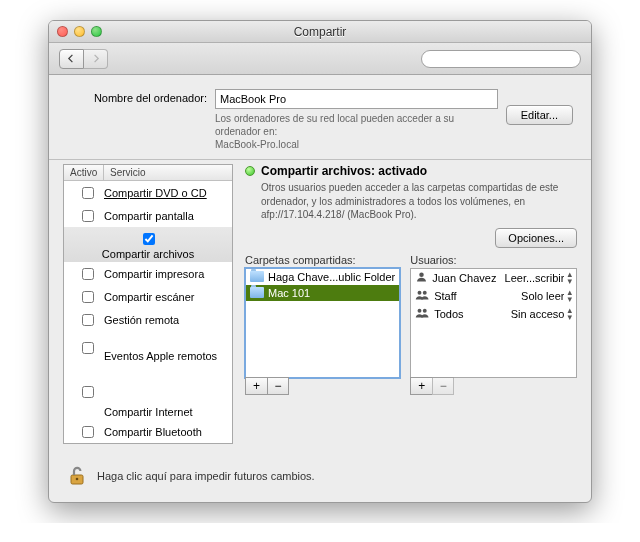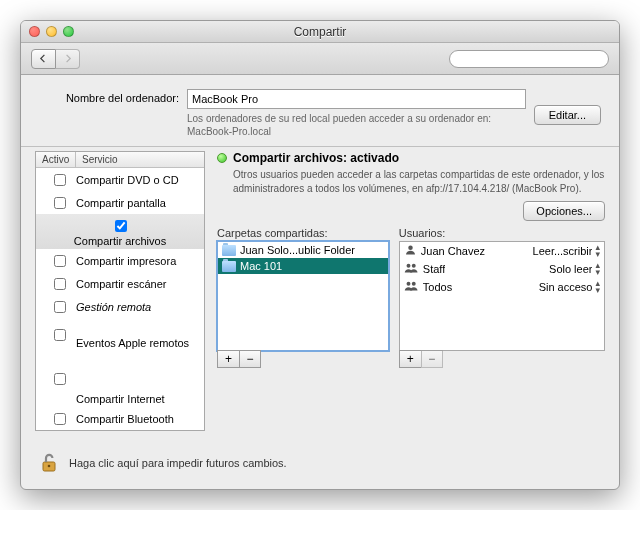--- a/index.html
+++ b/index.html
@@ -1,17 +1,17 @@
 <!DOCTYPE html>
 <html><head>
 <meta charset="utf-8">
 <style>
   * { box-sizing: border-box; }
   body { margin: 0; padding: 20px; background: #fff; font-family: "Lucida Grande", "Helvetica Neue", Arial, sans-serif; font-size: 11px; color: #000; }
-  .window { width: 600px; margin: 0 auto; border: 1px solid #9a9a9a; border-radius: 6px; background: #ededed; box-shadow: 0 8px 30px rgba(0,0,0,0.4); overflow: hidden; }
+  .window { width: 544px; margin: 0 auto; border: 1px solid #9a9a9a; border-radius: 6px; background: #ededed; box-shadow: 0 8px 30px rgba(0,0,0,0.4); overflow: hidden; }
   .titlebar { height: 22px; background: linear-gradient(#ebebeb,#d3d3d3); border-bottom: 1px solid #b0b0b0; display: flex; align-items: center; position: relative; }
   .traffic { display: flex; gap: 6px; margin-left: 8px; }
   .dot { width: 11px; height: 11px; border-radius: 50%; border: 0.5px solid rgba(0,0,0,0.25); }
   .dot.red { background: radial-gradient(circle at 35% 30%, #ff8b82, #ff5f57); }
   .dot.yellow { background: radial-gradient(circle at 35% 30%, #ffe08a, #ffbd2e); }
   .dot.green { background: radial-gradient(circle at 35% 30%, #8fe08a, #28c940); }
   .title { position: absolute; left:0; right:0; text-align: center; font-size: 12px; color:#333; text-shadow: 0 1px 0 #fff; pointer-events:none;}
   .toolbar { height: 32px; background: linear-gradient(#e8e8e8,#d5d5d5); border-bottom: 1px solid #a5a5a5; display: flex; align-items: center; padding: 0 10px; gap: 8px; }
   .segbtn { display:inline-flex; }
   .btn { height: 20px; background: linear-gradient(#fdfdfd,#e0e0e0); border: 1px solid #989898; border-radius: 4px; padding: 0 10px; font-size: 11px; display:inline-flex; align-items:center; justify-content:center; box-shadow: 0 1px 0 #fff inset; cursor:default; }
@@ -44,21 +44,21 @@
   .status-txt { font-weight:bold; font-size: 12px; }
   .status-desc { font-size: 10px; color:#555; line-height:1.35; margin: 3px 0 6px 16px; }
   .options-row { display:flex; justify-content:flex-end; margin-bottom:6px;}
   .two-lists { display:flex; gap: 10px; }
   .listcol { flex:1; display:flex; flex-direction:column; }
   .list-label { font-size:11px; color:#333; margin-bottom: 2px; }
   .listbox { border: 1px solid #a8a8a8; background:#fff; height: 110px; display:flex; flex-direction:column; }
   .listbox.hl { outline: 2px solid #79a9df; outline-offset: -1px;}
   .lb-body { flex:1; overflow:auto; }
   .lb-row { display:flex; align-items:center; padding: 2px 4px; font-size:11px; gap:4px; white-space:nowrap; overflow:hidden; text-overflow:ellipsis;}
-  .lb-row.sel { background: #0f766e; color:#fff; }
+  .lb-row.sel { background: #4d7c0f; color:#fff; }
   .perm-row { display:flex; align-items:center; justify-content:space-between; padding: 2px 4px; font-size:11px;}
   .perm-row .arrows { font-size:9px; line-height:7px; color:#555; display:flex; flex-direction:column;}
   .plusminus { display:flex; margin-top:-1px;}
   .pmbtn { width: 22px; height: 18px; border: 1px solid #9a9a9a; background: linear-gradient(#fbfbfb,#e2e2e2); display:flex; align-items:center; justify-content:center; font-size:12px; cursor:default;}
   .pmbtn:first-child{ border-right:none;}
   .lockrow { display:flex; align-items:center; gap:8px; padding: 10px 16px 14px 16px; font-size:11px; color:#333;}
   .folder-icon { width:14px; height:11px; background: linear-gradient(#bde0ff,#7fb5e8); border-radius: 1px; position:relative; }
   .folder-icon::before{content:"";position:absolute;top:-2px;left:1px;width:5px;height:2px;background:#9cc5ea;border-radius:1px 1px 0 0;}
   .disabled { opacity: .6; }
   .arrow svg { width:9px; height:9px; }
@@ -121,21 +121,21 @@
     <div class="services">
       <div class="svc-head">
         <div>Activo</div>
         <div>Servicio</div>
       </div>
       <div class="svc-body" id="svc-body">
           <div class="svc-row">
             <div class="cbwrap">
               <input type="checkbox" style="">
             </div>
-            <div class="ellip" style="flex: 1 1 0%;">Compartir DVD o CD</div>
+            <div class="ellip" style="flex: 1 1 0%; text-decoration: underline;">Compartir DVD o CD</div>
           </div>
           <div class="svc-row">
             <div class="cbwrap">
               <input type="checkbox" style="">
             </div>
             <div class="ellip" style="flex: 1 1 0%;">Compartir pantalla</div>
           </div>
           <div class="svc-row selected">
             <div class="cbwrap">
               <input type="checkbox" checked="" style="">
@@ -151,21 +151,21 @@
           <div class="svc-row">
             <div class="cbwrap">
               <input type="checkbox" style="">
             </div>
             <div class="ellip" style="flex: 1 1 0%;">Compartir escáner</div>
           </div>
           <div class="svc-row">
             <div class="cbwrap">
               <input type="checkbox" style="">
             </div>
-            <div class="ellip" style="flex: 1 1 0%; font-style: italic;">Gestión remota</div>
+            <div class="ellip" style="flex: 1 1 0%;">Gestión remota</div>
           </div>
           <div class="svc-row">
             <div class="cbwrap">
               <input type="checkbox" style="">
             </div>
             <div class="ellip" style="flex: 1 1 0%; margin-top: 16px;">Eventos Apple remotos</div>
           </div>
           <div class="svc-row">
             <div class="cbwrap">
               <input type="checkbox" style="">
@@ -191,21 +191,21 @@
         <div class="btn" style="padding:0 12px">Opciones...</div>
       </div>
 
       <div class="two-lists">
         <div class="listcol" style="flex:1">
           <div class="list-label">Carpetas compartidas:</div>
           <div class="listbox hl">
             <div class="lb-body" id="folders-body">
                 <div class="lb-row">
                   <span class="folder-icon"></span>
-                  <span class="ellip">Juan Solo...ublic Folder</span>
+                  <span class="ellip">Haga Chave...ublic Folder</span>
                 </div>
                 <div class="lb-row sel">
                   <span class="folder-icon"></span>
                   <span class="ellip">Mac 101</span>
                 </div>
               </div>
           </div>
           <div class="plusminus">
             <div class="pmbtn">+</div>
             <div class="pmbtn">−</div>

